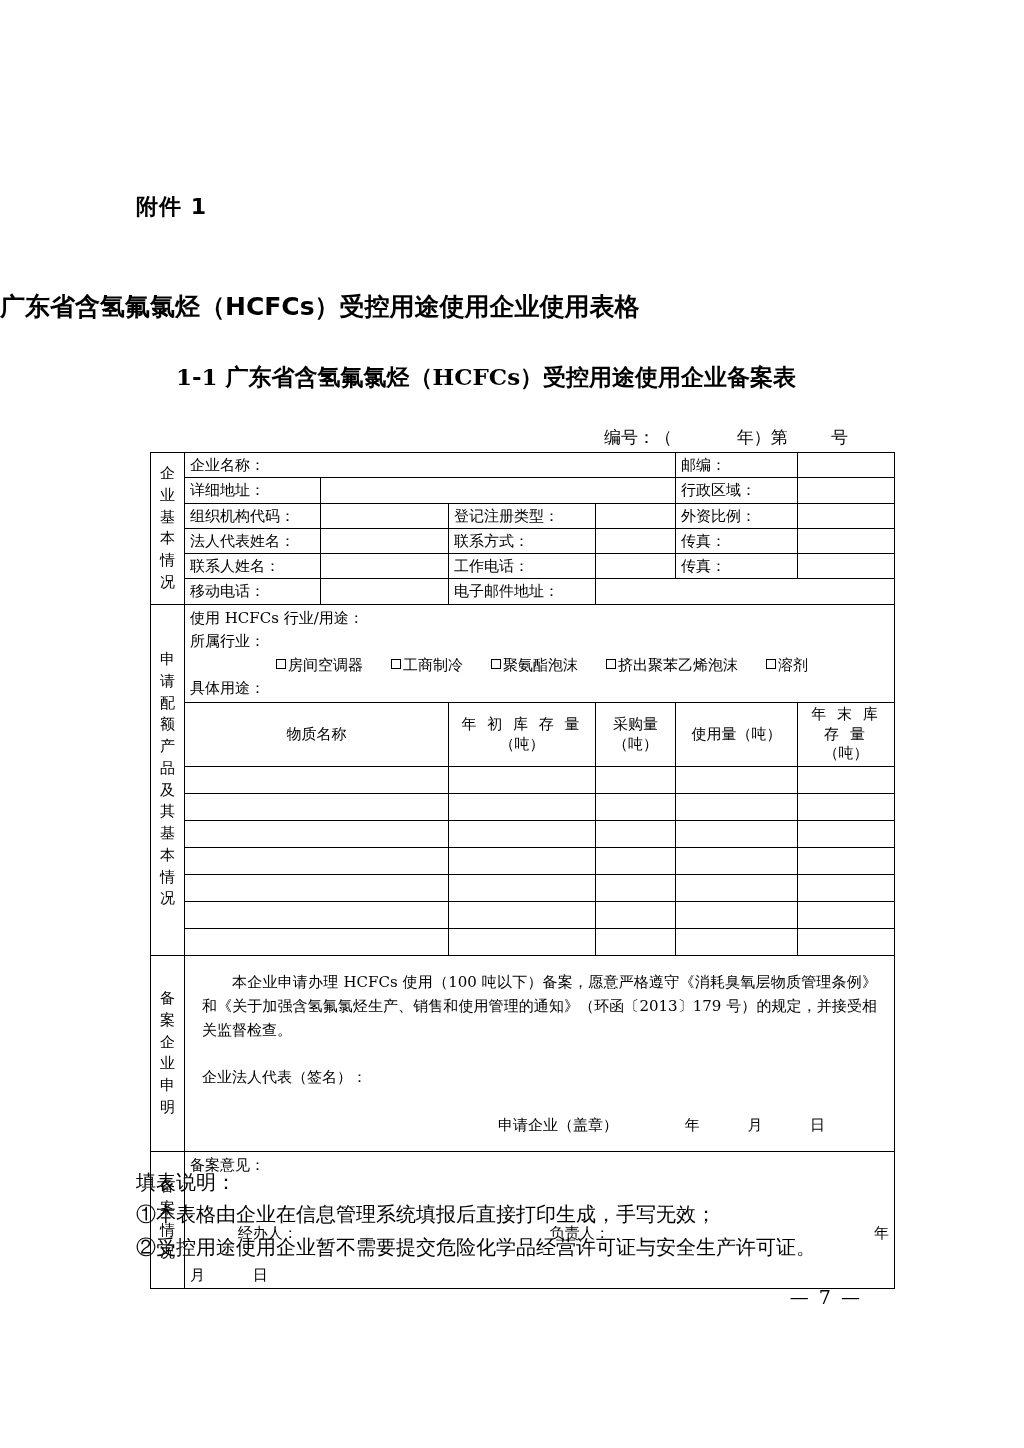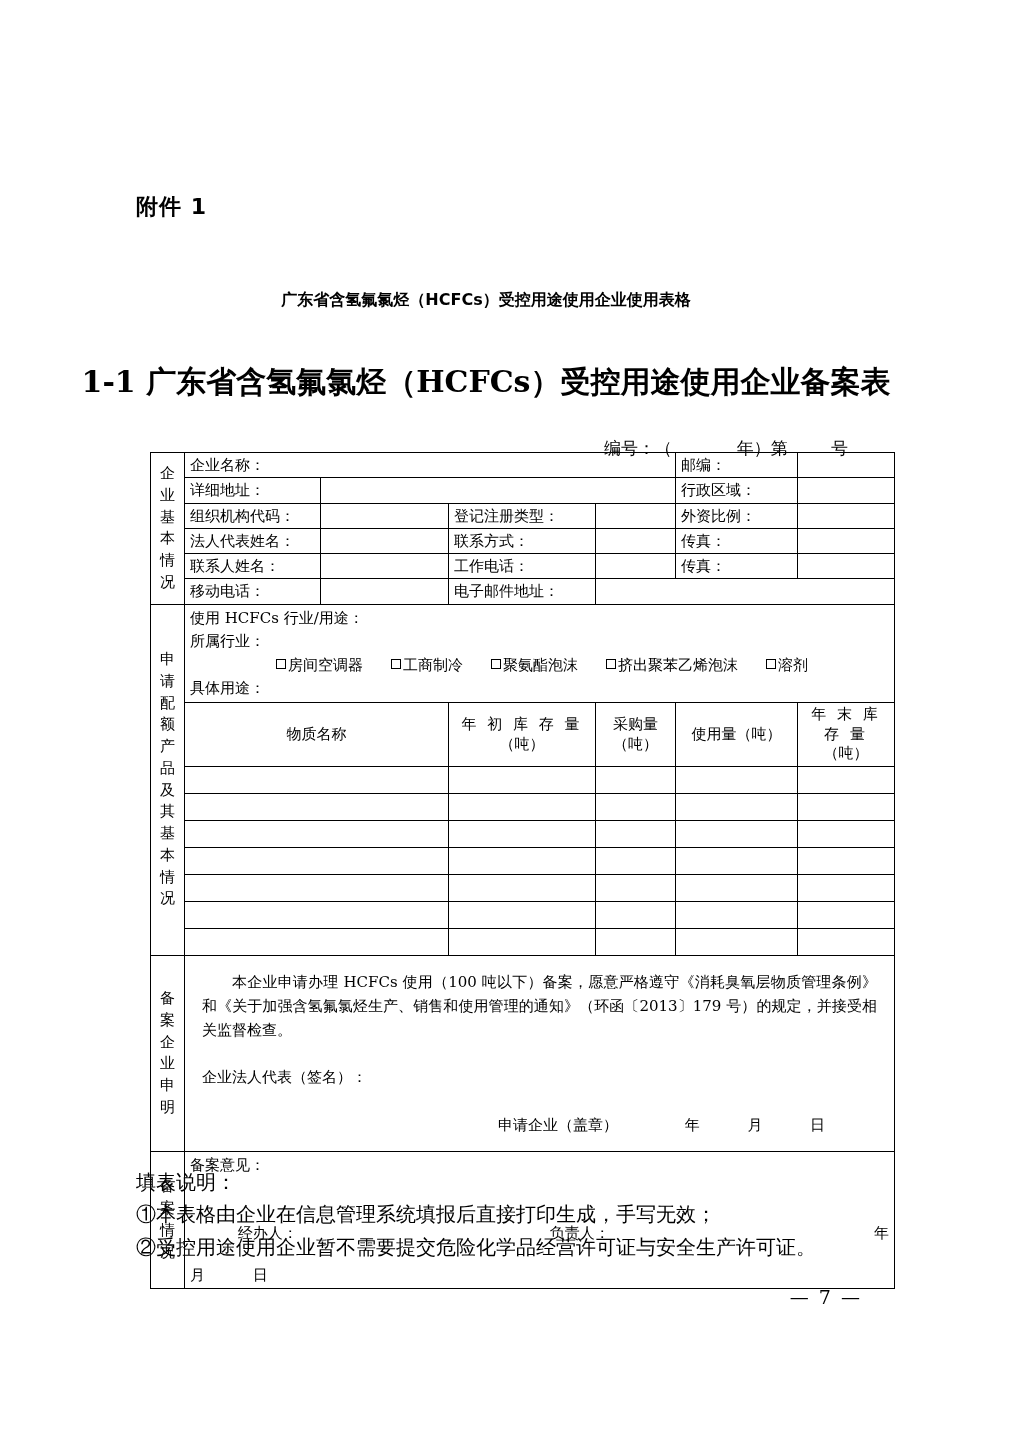--- a/index.html
+++ b/index.html
@@ -29,40 +29,40 @@
     top: 192px;
     font-family: "DejaVu Sans", "Liberation Sans", sans-serif;
     font-size: 22px;
     font-weight: bold;
     letter-spacing: 1px;
   }
   .doc-title {
     position: absolute;
     left: 0; right: 0;
     top: 290px;
-    text-align: center;
+    text-align: left;
     font-family: "DejaVu Sans", "Liberation Sans", sans-serif;
-    font-size: 16px;
+    font-size: 25px;
     font-weight: bold;
     letter-spacing: 0px;
   }
   .doc-subtitle {
     position: absolute;
     left: 0; right: 0;
     top: 362px;
     text-align: center;
-    font-size: 30px;
+    font-size: 23px;
     font-weight: bold;
     letter-spacing: 0px;
   }
 
   
   .serial-line {
     position: absolute;
-    top: 437px;
+    top: 426px;
     left: 604px;
     font-size: 17px;
     white-space: pre;
   }
 
   
   .form-table {
     position: absolute;
     left: 150px;
     top: 452px;

